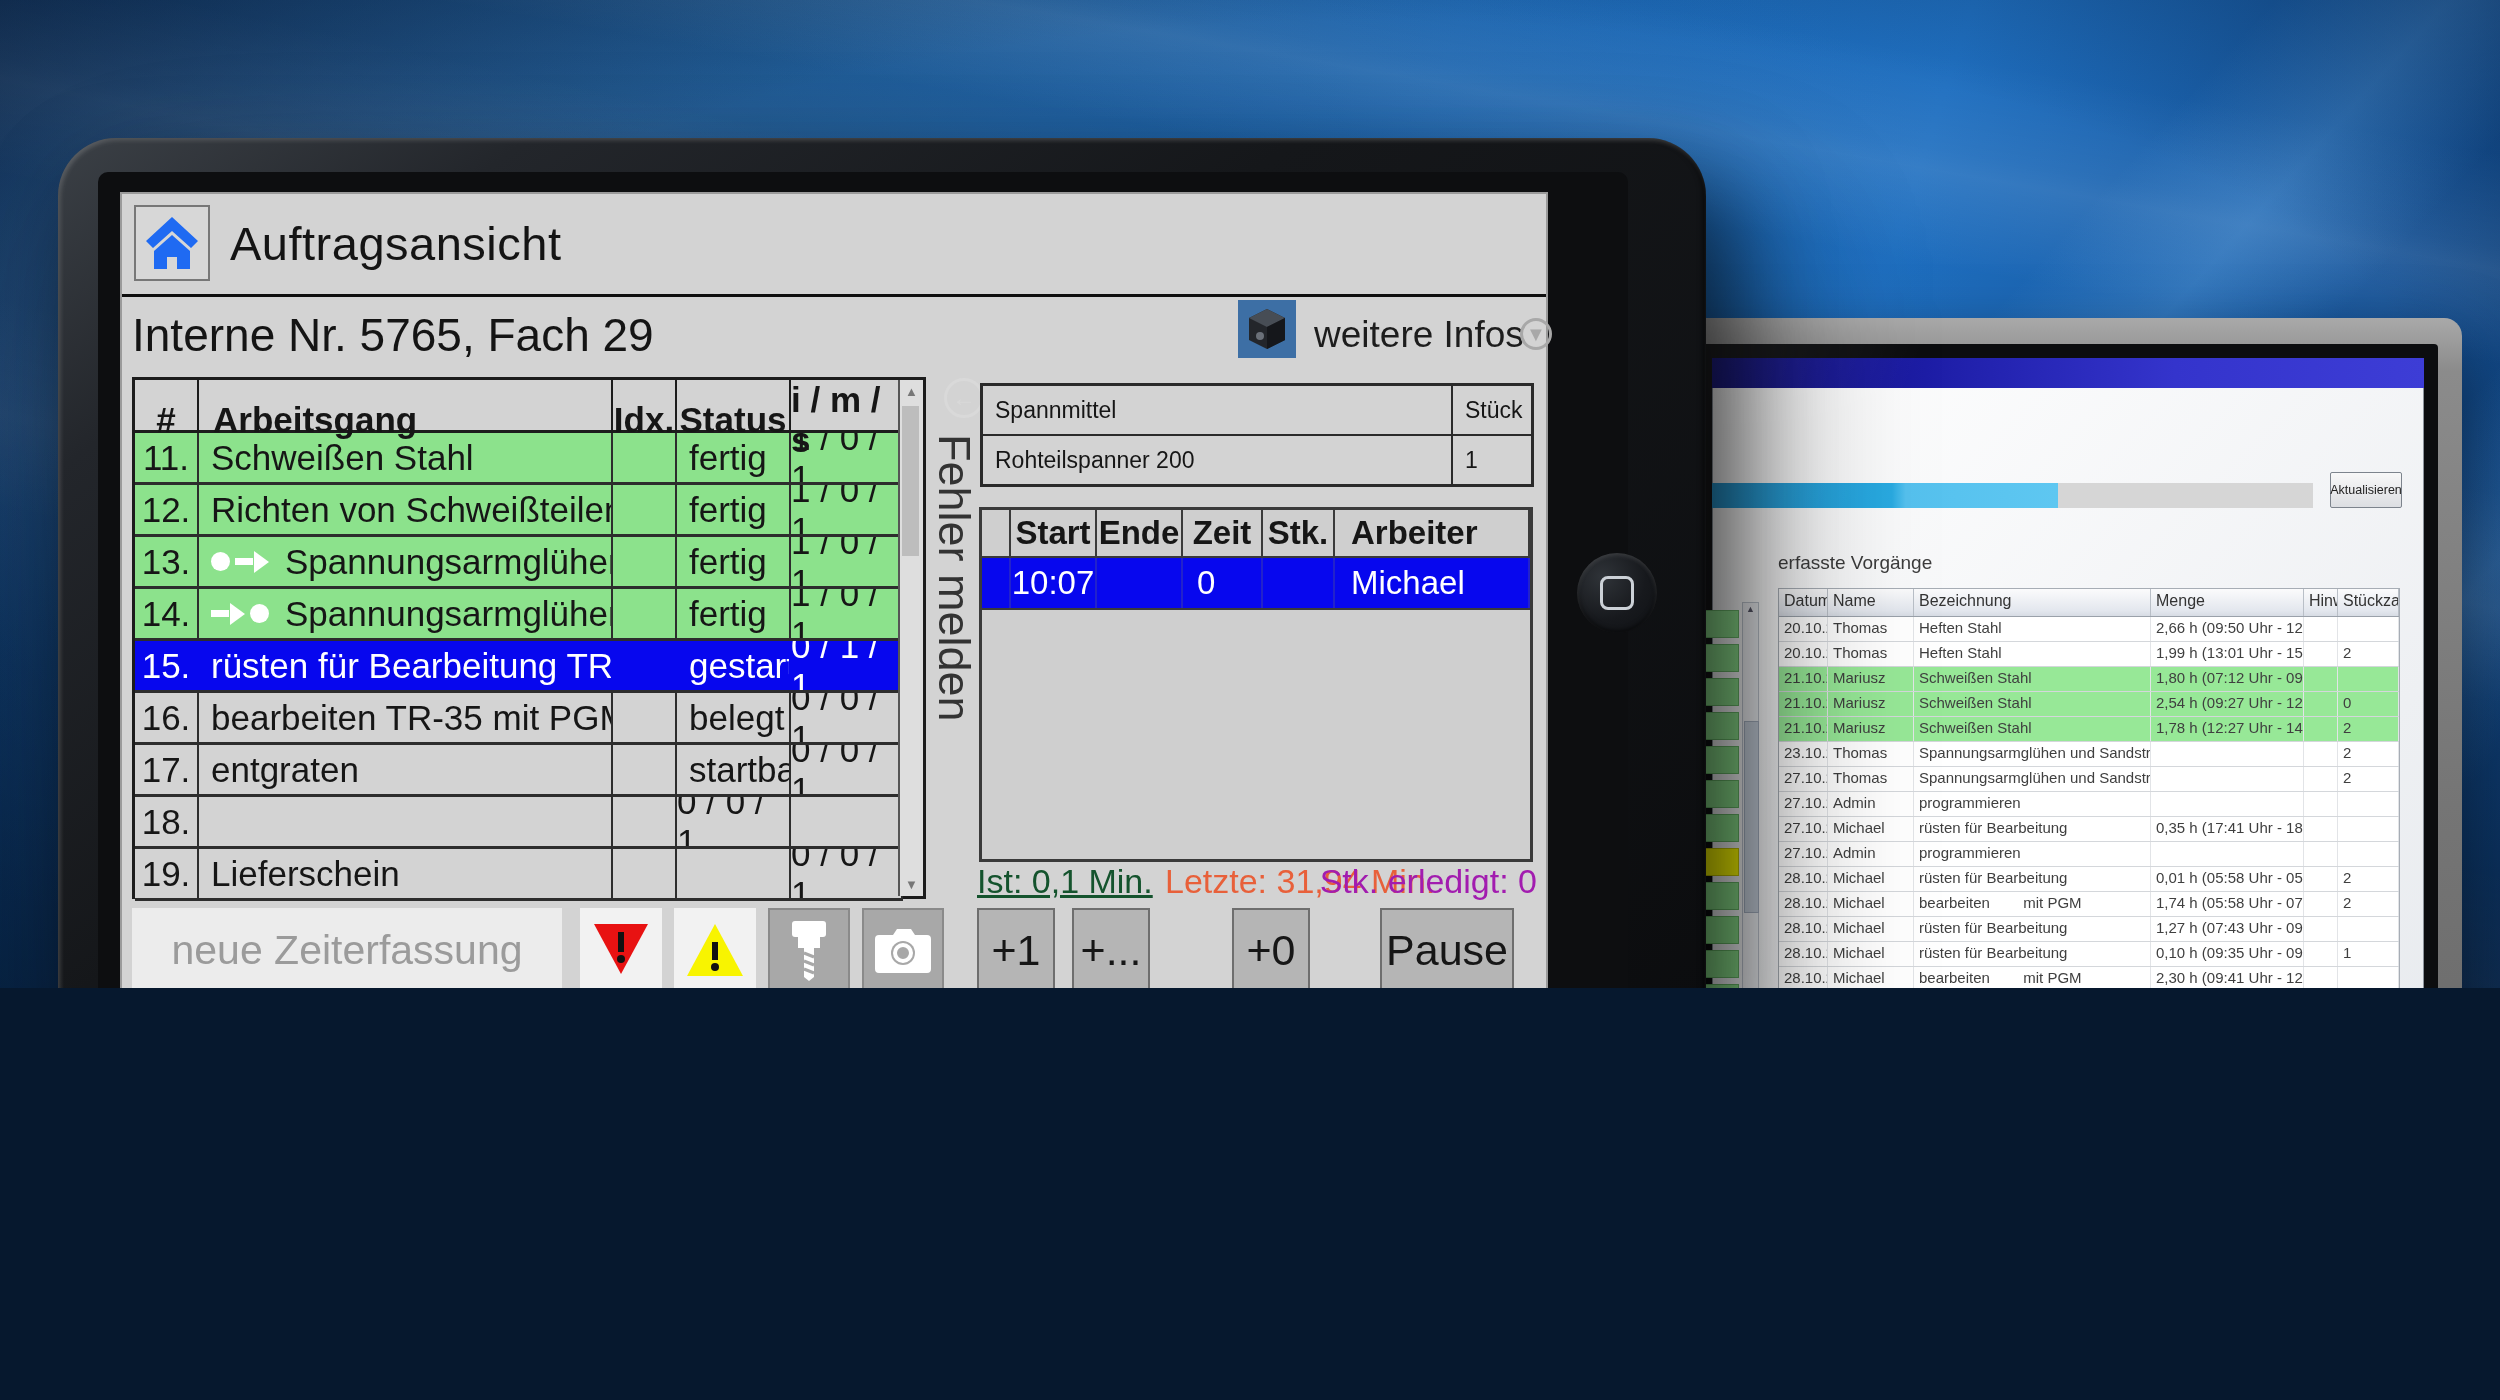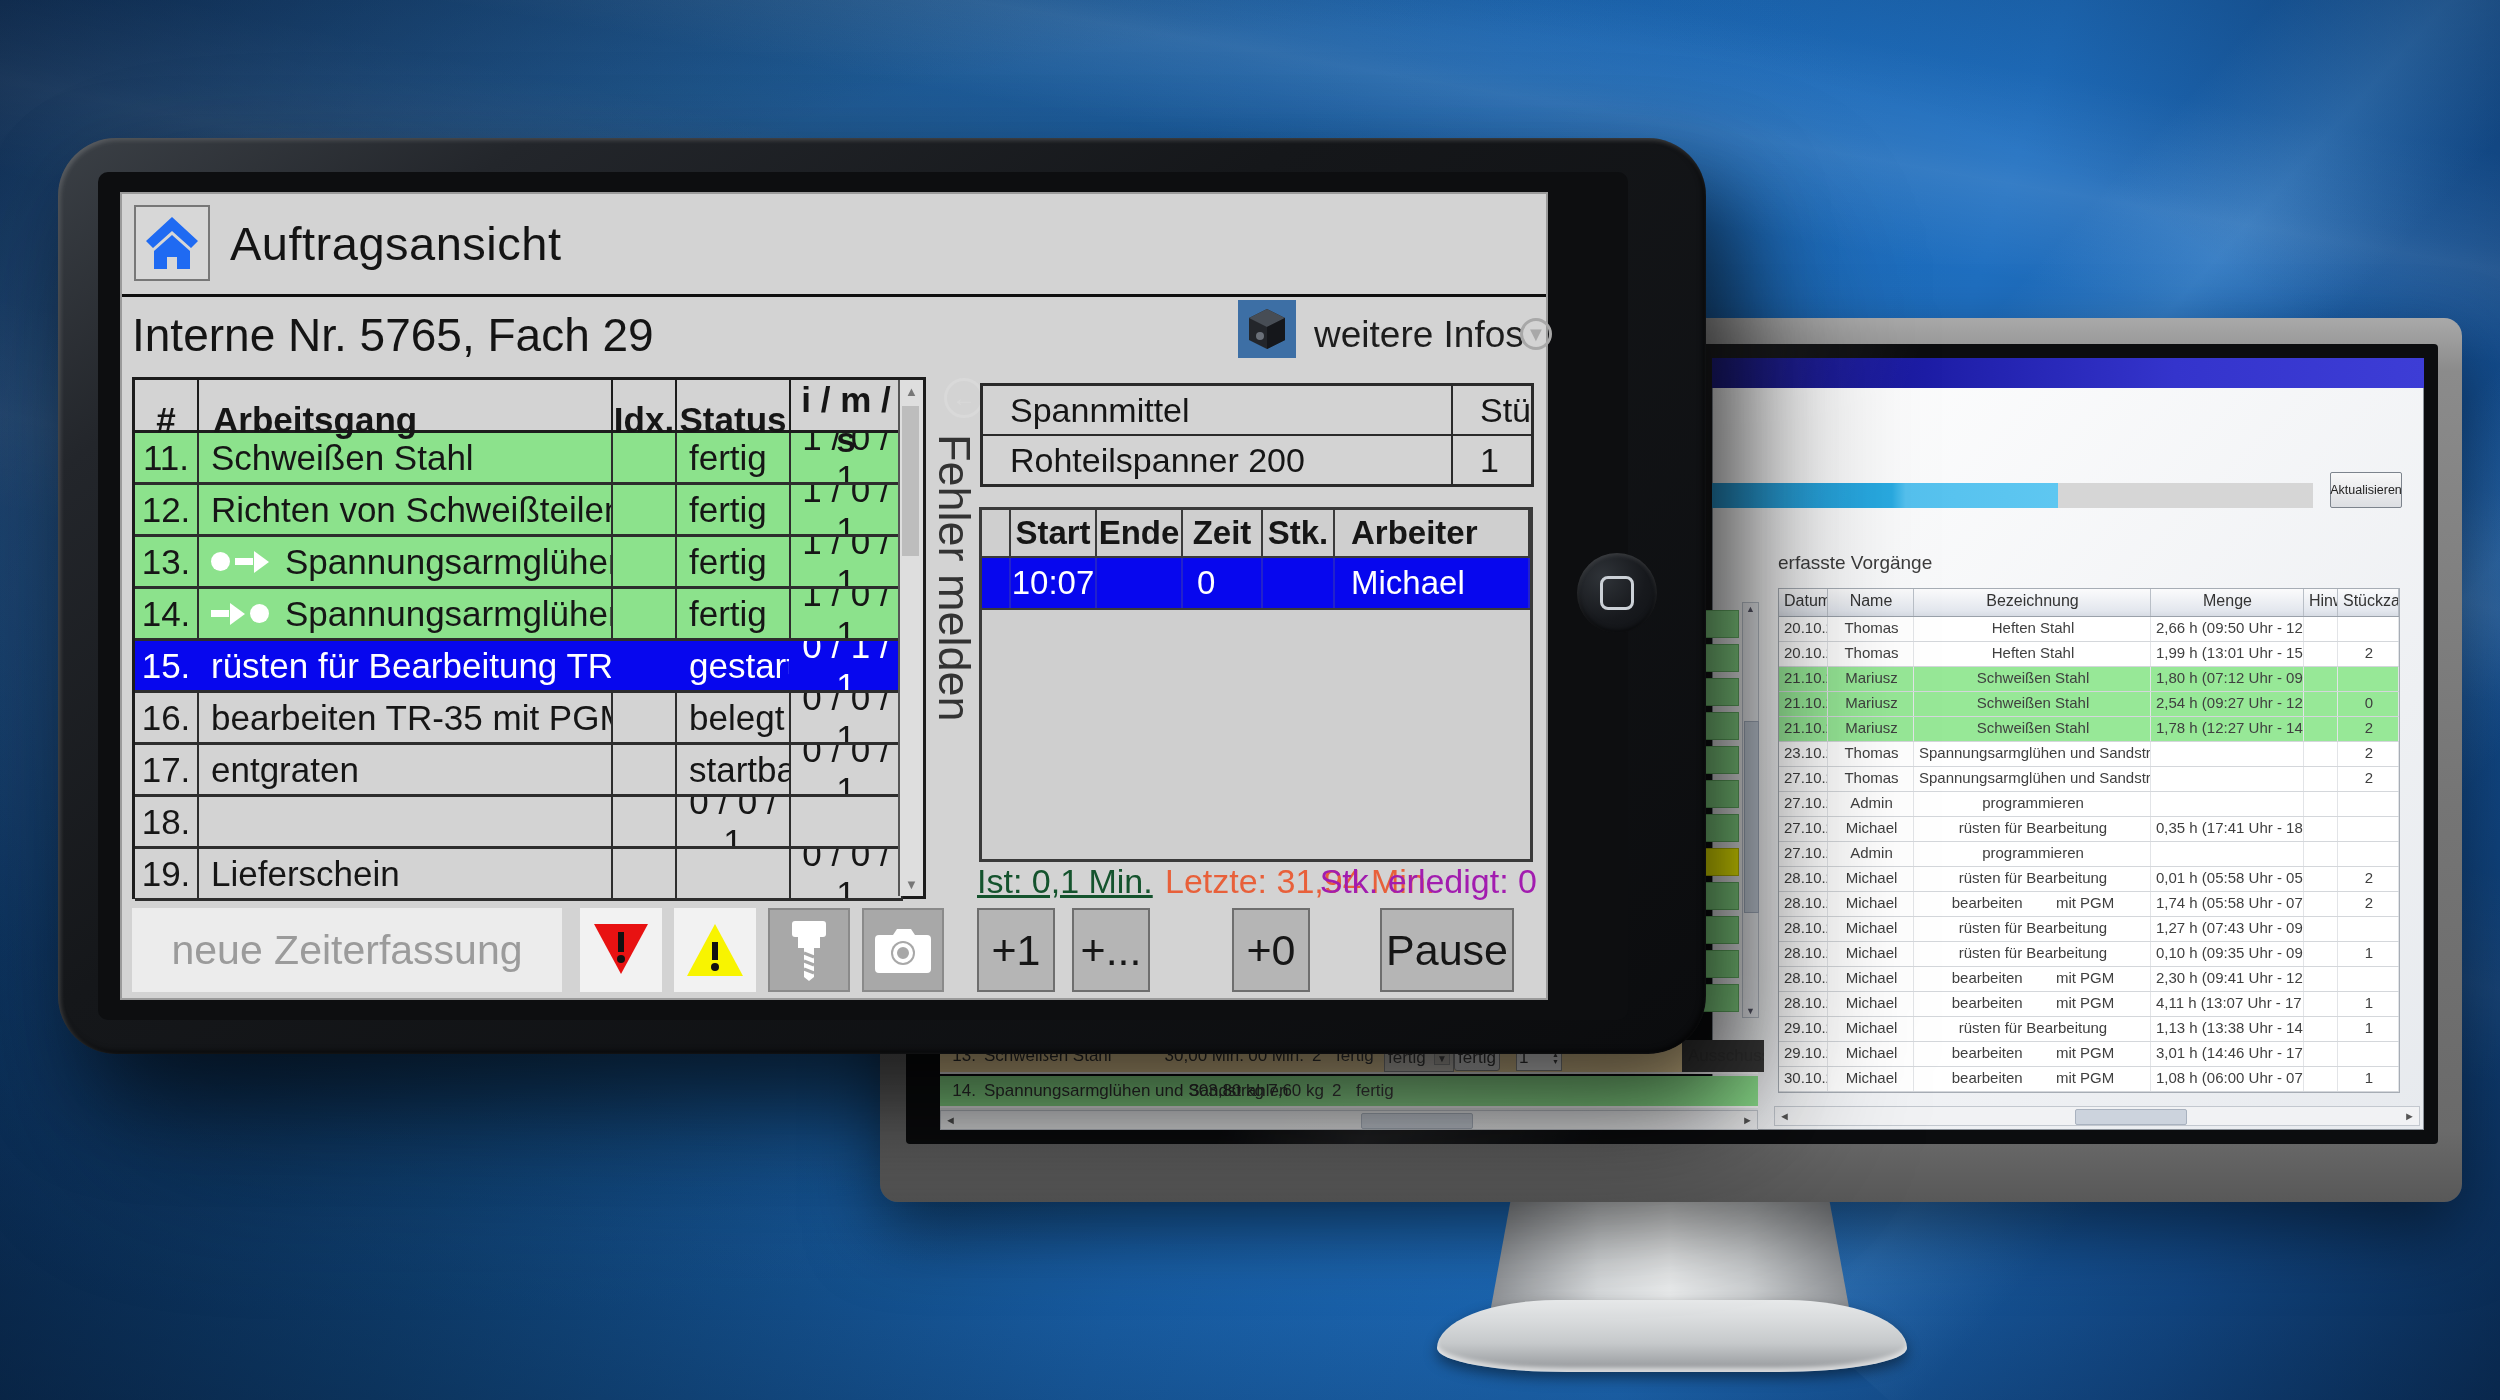--- a/index.html
+++ b/index.html
@@ -1,17 +1,17 @@
 <!DOCTYPE html>
 <html><head>
 <meta charset="utf-8">
 <style>
   html,body{margin:0;padding:0;background:#06182e;}
-  #stage{position:relative;width:2500px;height:1400px;overflow:hidden;
-         font-family:"Liberation Sans",sans-serif;text-align:center;}
+  #stage{position:relative;width:2500px;height:988px;overflow:hidden;
+         font-family:"Liberation Sans",sans-serif;}
   
   .wall{position:absolute;inset:0;z-index:0;
     background:linear-gradient(108deg,#0b2f5c 0%,#114a82 28%,#1a63ad 52%,#1f6fc0 70%,#155399 88%,#0d3a6e 100%);}
   .wall .glow{position:absolute;left:-10%;top:-15%;width:90%;height:110%;
     background:radial-gradient(ellipse at 30% 40%,rgba(140,200,255,.28),rgba(60,130,200,.10) 45%,transparent 70%);}
   .beam{position:absolute;width:3400px;height:210px;left:-300px;
     background:linear-gradient(180deg,transparent,rgba(255,255,255,.07) 45%,rgba(255,255,255,.10) 55%,transparent);}
   .beam.b1{top:-40px;transform:rotate(10deg);}
   .beam.b2{top:260px;transform:rotate(12deg);opacity:.7;}
   .beam.b3{top:620px;transform:rotate(13deg);opacity:.45;}
@@ -143,21 +143,21 @@
   .ops-scroll .vthumb2{position:absolute;left:2px;top:26px;width:17px;height:150px;background:#bdbdbd;}
   .ops-scroll .oa{position:absolute;left:5px;font-size:13px;color:#777;}
 
   
   .circ-back{position:absolute;left:822px;top:184px;width:40px;height:40px;border:3px solid #d9d9d9;color:#d9d9d9;font-size:24px;}
   .fehler{position:absolute;left:806px;top:240px;writing-mode:vertical-rl;font-size:45px;color:#333;}
 
   
   .clamp{position:absolute;left:858px;top:189px;width:554px;border:3px solid #2a2a2a;background:#d3d3d3;box-sizing:border-box;}
   .cl-row{display:grid;grid-template-columns:470px 1fr;height:48px;}
-  .cl-row>div{font-size:34px;display:flex;align-items:center;padding-left:27px;border-right:2px solid #2a2a2a;overflow:hidden;}
+  .cl-row>div{font-size:23px;display:flex;align-items:center;padding-left:12px;border-right:2px solid #2a2a2a;overflow:hidden;}
   .cl-row>div:last-child{border-right:none;}
   .cl-row.h{border-bottom:2px solid #2a2a2a;}
   .tt{position:absolute;left:857px;top:313px;width:554px;height:355px;border:3px solid #3a3a3a;
     background:#cfcfcf;box-sizing:border-box;display:flex;flex-direction:column;}
   .tt-head,.tt-row{display:grid;grid-template-columns:29px 86px 86px 80px 72px 1fr;}
   .tt-head{height:46px;border-bottom:2px solid #3a3a3a;}
   .tt-head>div{font-size:33px;font-weight:bold;display:flex;align-items:center;justify-content:center;border-right:2px solid #3a3a3a;}
   .tt-head>div:last-child{justify-content:flex-start;padding-left:16px;}
   .tt-row{height:50px;background:#0707ee;color:#fff;border-bottom:2px solid #3a3a3a;}
   .tt-row>div{font-size:33px;display:flex;align-items:center;justify-content:center;border-right:2px solid #2222cc;}

